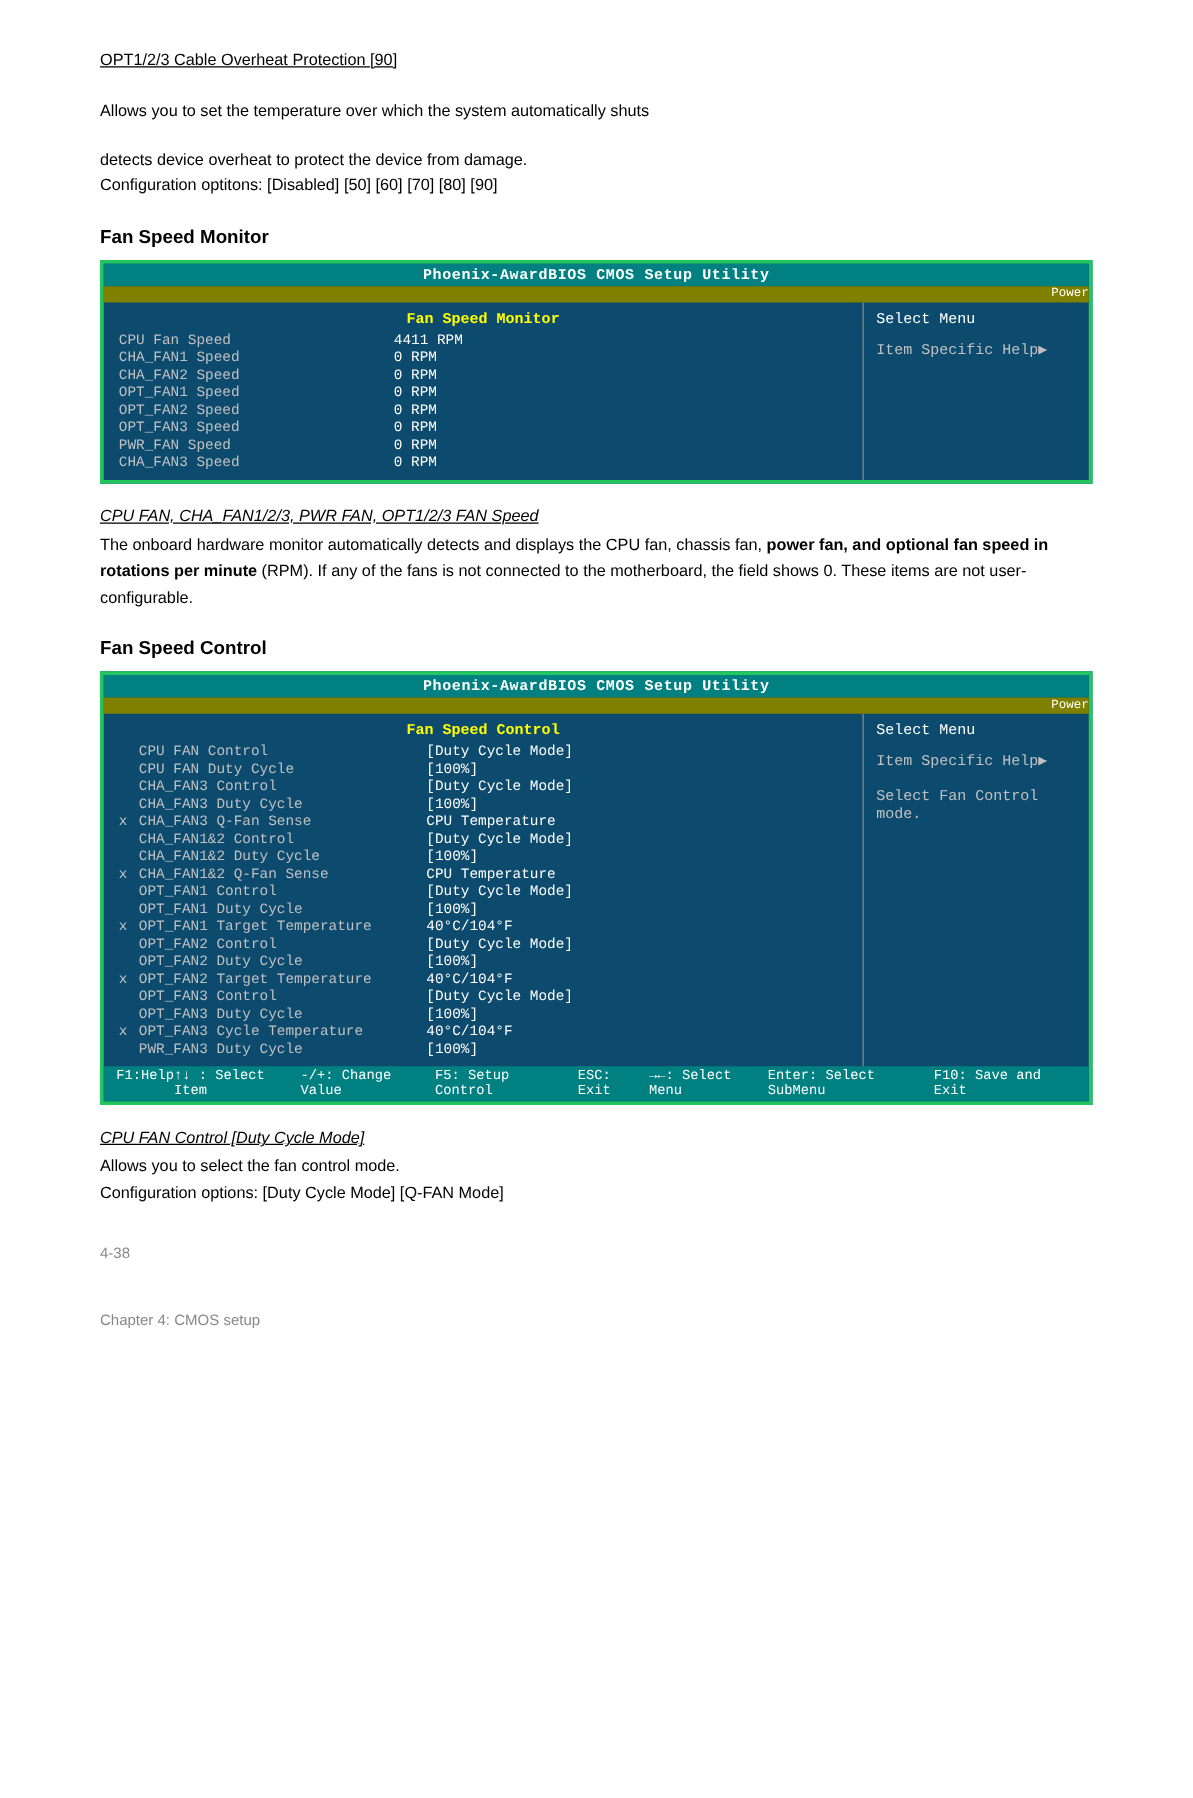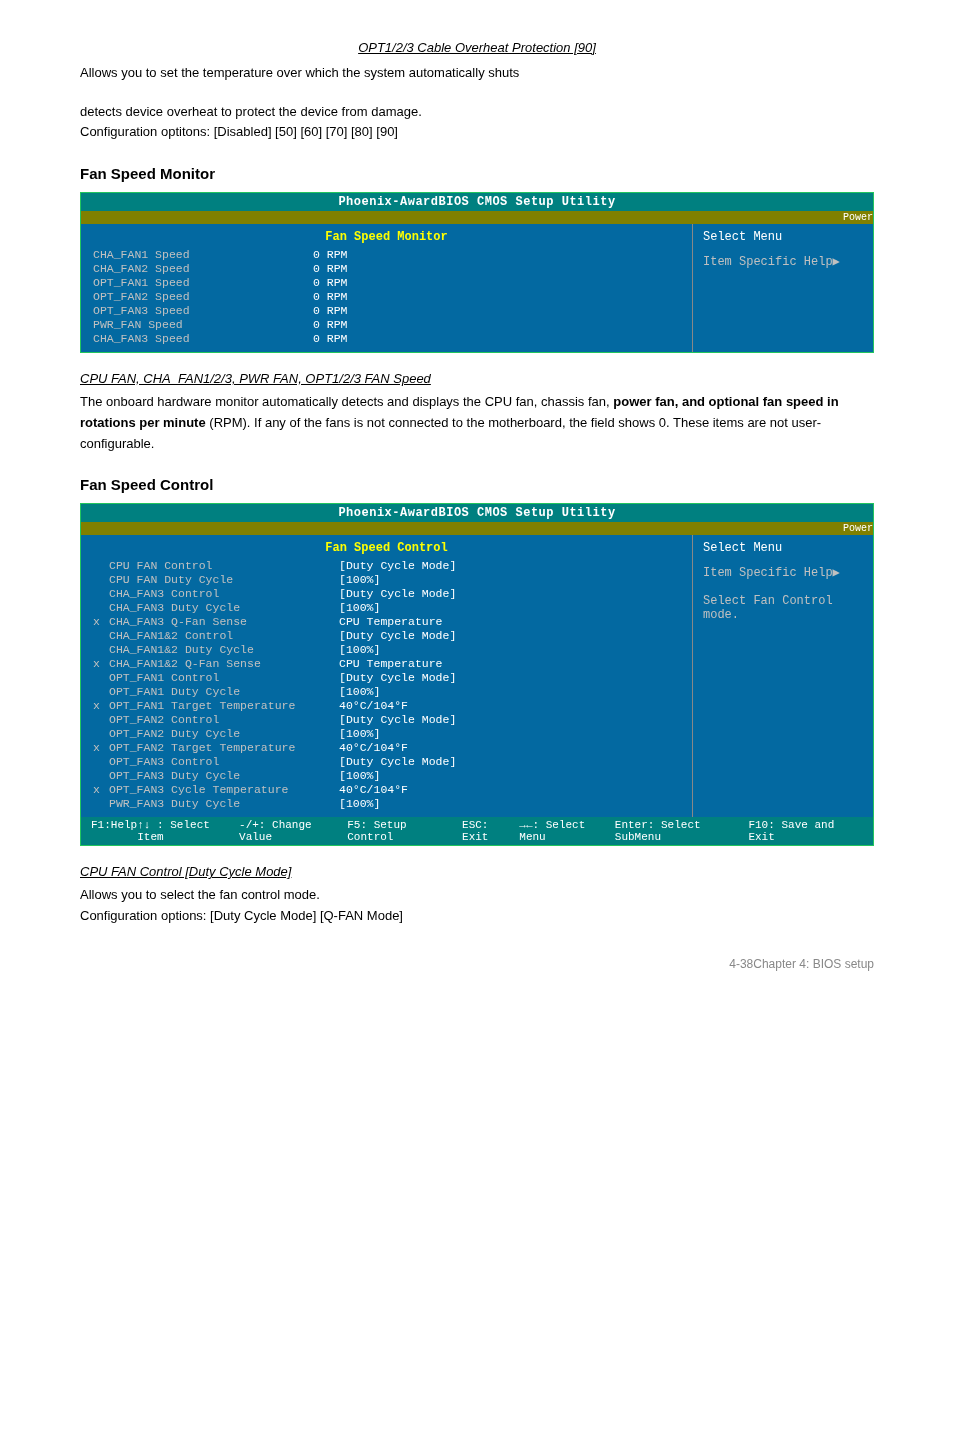--- a/index.html
+++ b/index.html
@@ -11,43 +11,41 @@
       font-size: 13px;
       color: #000;
       padding: 40px 80px 40px 80px;
     }
 
     .intro-section {
       margin-bottom: 24px;
     }
 
     .intro-title {
-      font-style: italic;
       text-decoration: underline;
       font-size: 13px;
-      margin-bottom: 8px;
-      text-align: center;
+      margin-bottom: 24px;
     }
 
     .intro-text {
       font-size: 13px;
       line-height: 1.5;
     }
 
     .section-heading {
       font-size: 15px;
       font-weight: bold;
       margin-bottom: 10px;
       margin-top: 10px;
     }
 
     
     .bios-box {
-      border: 1px solid #22c55e;
-      background: #0369a1;
+      border: 3px solid #22c55e;
+      background: #0c4a6e;
       color: #c0c0c0;
       font-family: 'Courier New', Courier, monospace;
       font-size: 12px;
       margin-bottom: 18px;
       width: 100%;
     }
 
     .bios-title-bar {
       background: #008080;
       color: #fff;
@@ -168,25 +166,26 @@
       width: 230px;
       color: #c0c0c0;
     }
 
     .ctrl-row .value {
       color: #fff;
     }
 
     .page-footer {
       display: flex;
-      flex-direction: row;
+      flex-direction: column;
       justify-content: flex-end;
       margin-top: 30px;
       font-size: 12px;
       color: #000;
+      gap: 40px;
     }
 
     .footer-left {
       color: #888;
     }
 
     .footer-right {
       color: #888;
     }
   </style>
@@ -205,20 +204,24 @@
 
 <div class="section-heading">Fan Speed Monitor</div>
 
 <div class="bios-box">
   <div class="bios-title-bar">Phoenix-AwardBIOS CMOS Setup Utility</div>
   <div class="bios-subtitle-bar">Power</div>
   <div class="bios-content">
     <div class="bios-main">
       <div class="bios-inner-title">Fan Speed Monitor</div>
       <div class="fan-speed-rows">
+        <div class="bios-row">
+          <span class="label">CPU Fan Speed</span>
+          <span class="value">4411 RPM</span>
+        </div>
         <div class="bios-row">
           <span class="label">CHA_FAN1 Speed</span>
           <span class="value">0 RPM</span>
         </div>
         <div class="bios-row">
           <span class="label">CHA_FAN2 Speed</span>
           <span class="value">0 RPM</span>
         </div>
         <div class="bios-row">
           <span class="label">OPT_FAN1 Speed</span>
@@ -382,14 +385,14 @@
 <div class="desc-section">
   <div class="desc-title">CPU FAN Control [Duty Cycle Mode]</div>
   <div class="desc-text">
     <span>Allows you to select the fan control mode.</span><br>
     <span>Configuration options: [Duty Cycle Mode] [Q-FAN Mode]</span>
   </div>
 </div>
 
 <div class="page-footer">
   <span class="footer-left">4-38</span>
-  <span class="footer-right">Chapter 4: BIOS setup</span>
+  <span class="footer-right">Chapter 4: CMOS setup</span>
 </div>
 
 </body></html>

